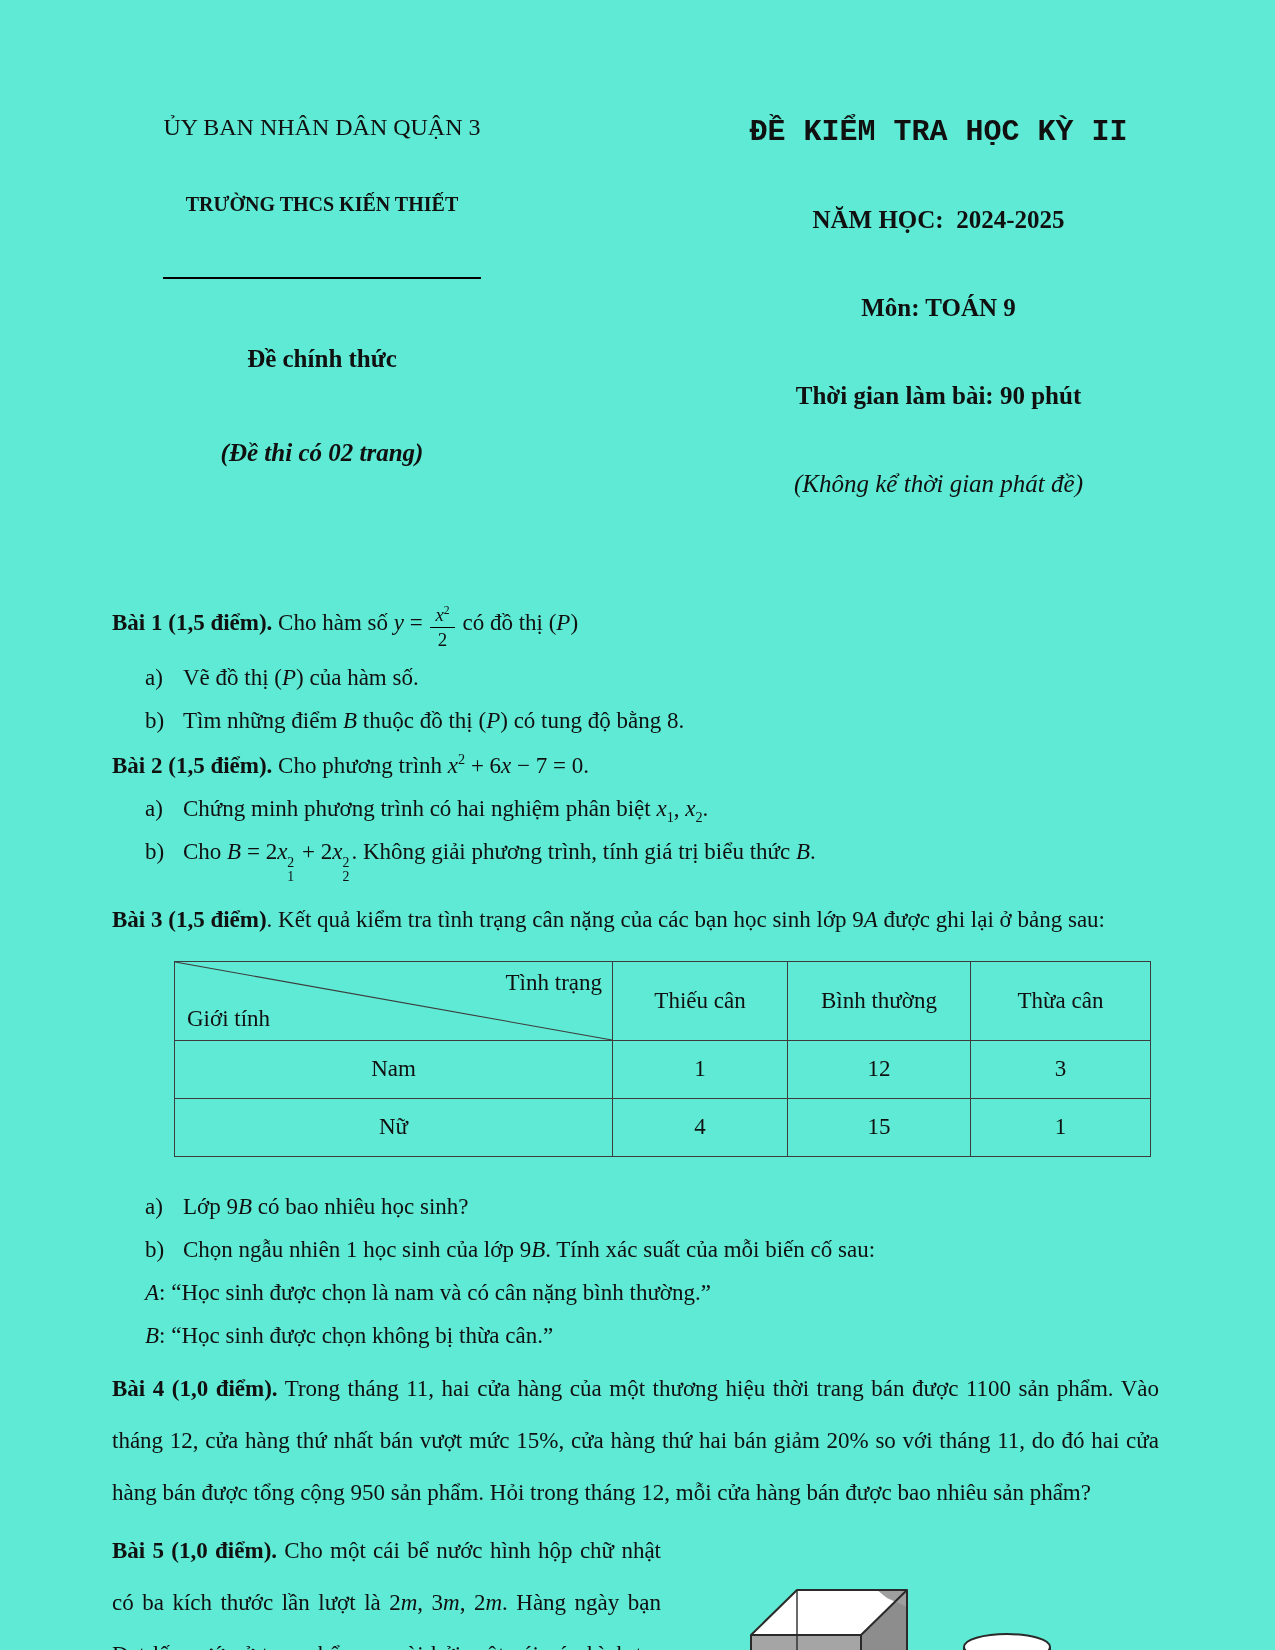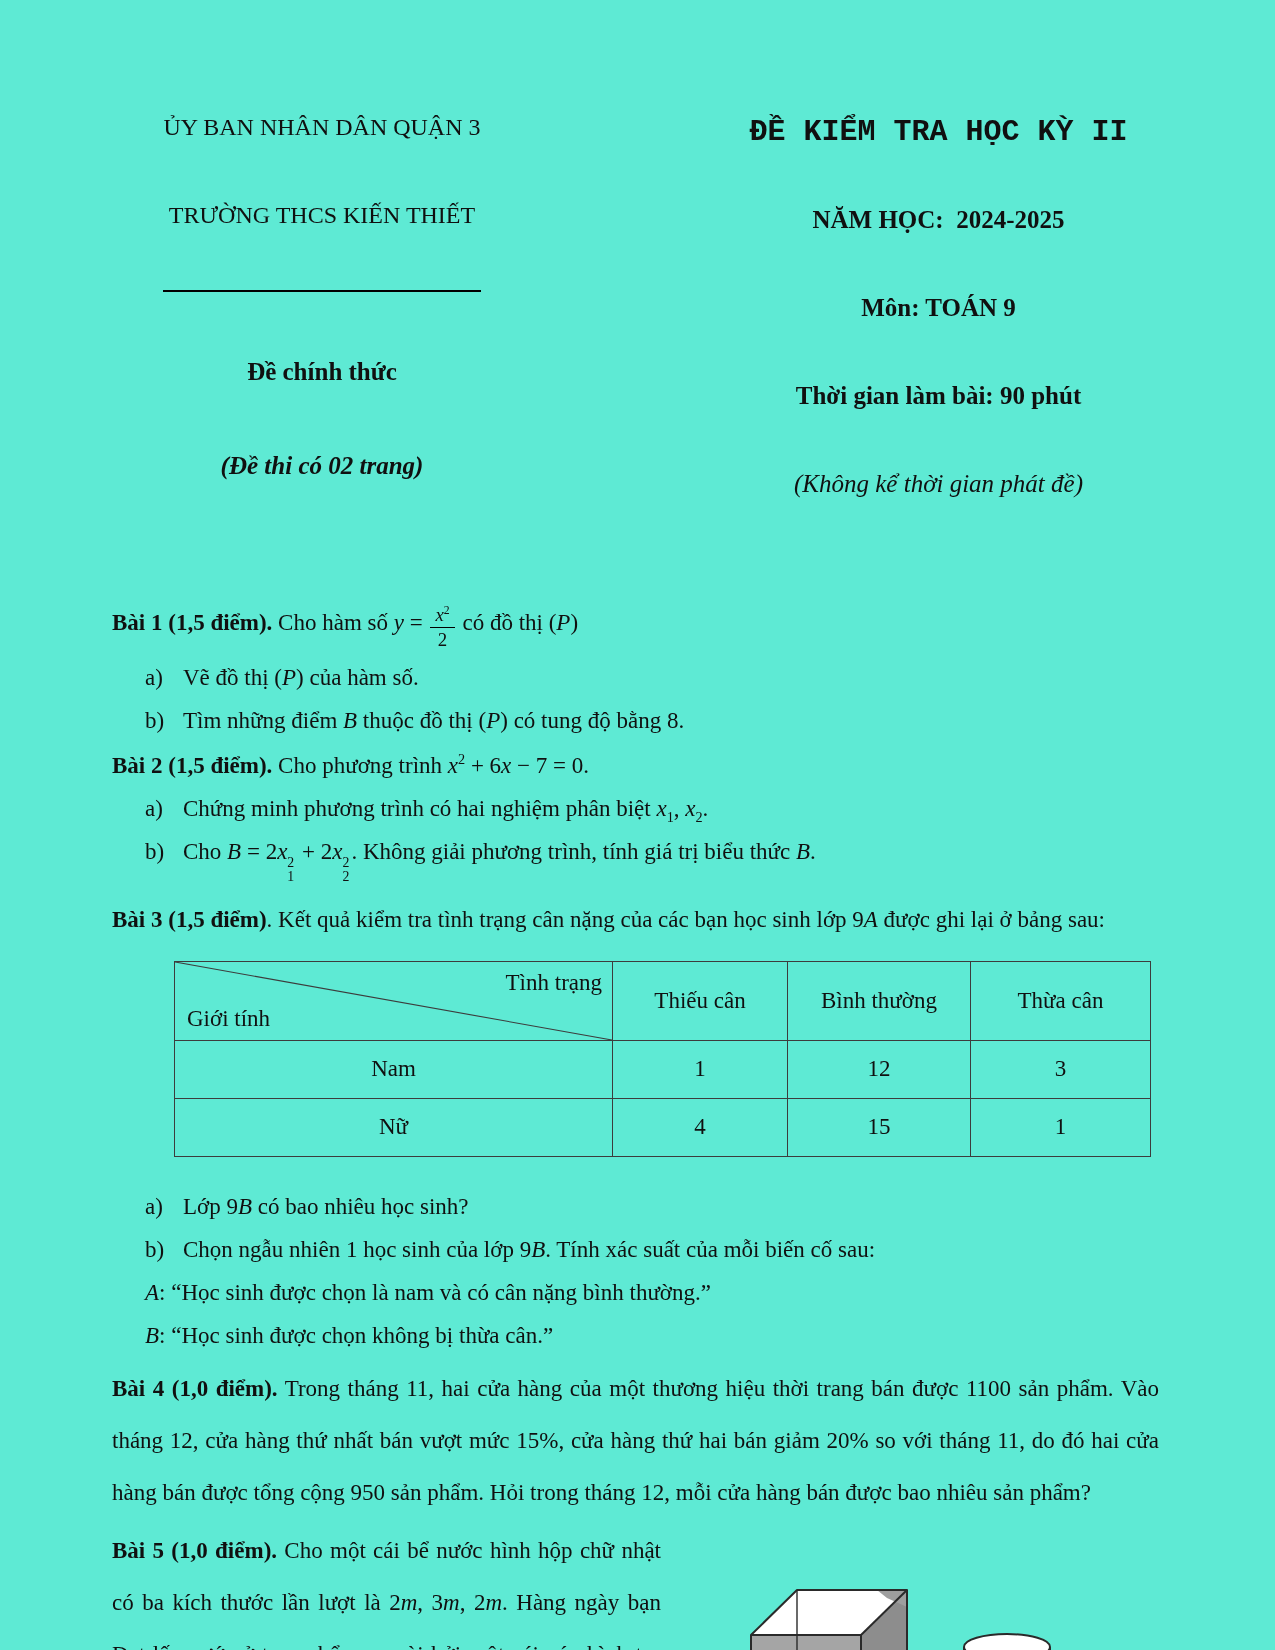--- a/index.html
+++ b/index.html
@@ -13,21 +13,21 @@
     font-family:"Liberation Serif", serif;
     font-size:23px;
     overflow:hidden;
   }
   .b{font-weight:bold;}
   .i{font-style:italic;}
   
   .header{display:flex;justify-content:space-between;align-items:flex-start;}
   .h-left{width:420px;text-align:center;white-space:pre-wrap;}
   .h-left .l1{font-size:24px;}
-  .h-left .l2{font-weight:normal;font-size:24px;margin-top:9px;}
+  .h-left .l2{font-weight:bold;font-size:20px;}
   .h-left .rule{width:318px;border-top:2px solid #000;margin:9px auto 14px auto;height:0;}
   .h-left .l3{font-weight:bold;font-size:25px;}
   .h-left .l4{font-weight:bold;font-style:italic;font-size:25px;margin-top:14px;}
   .h-right{width:385px;text-align:center;margin-right:28px;white-space:pre-wrap;}
   .h-right div{line-height:36px;}
   .h-right .r1{font-weight:bold;font-size:30px;font-family:Liberation Mono, monospace;}
   .h-right .r2,.h-right .r3,.h-right .r4{font-weight:bold;font-size:25px;}
   .h-right .r5{font-style:italic;font-size:25px;}
   
   .main{margin-top:50px;}

